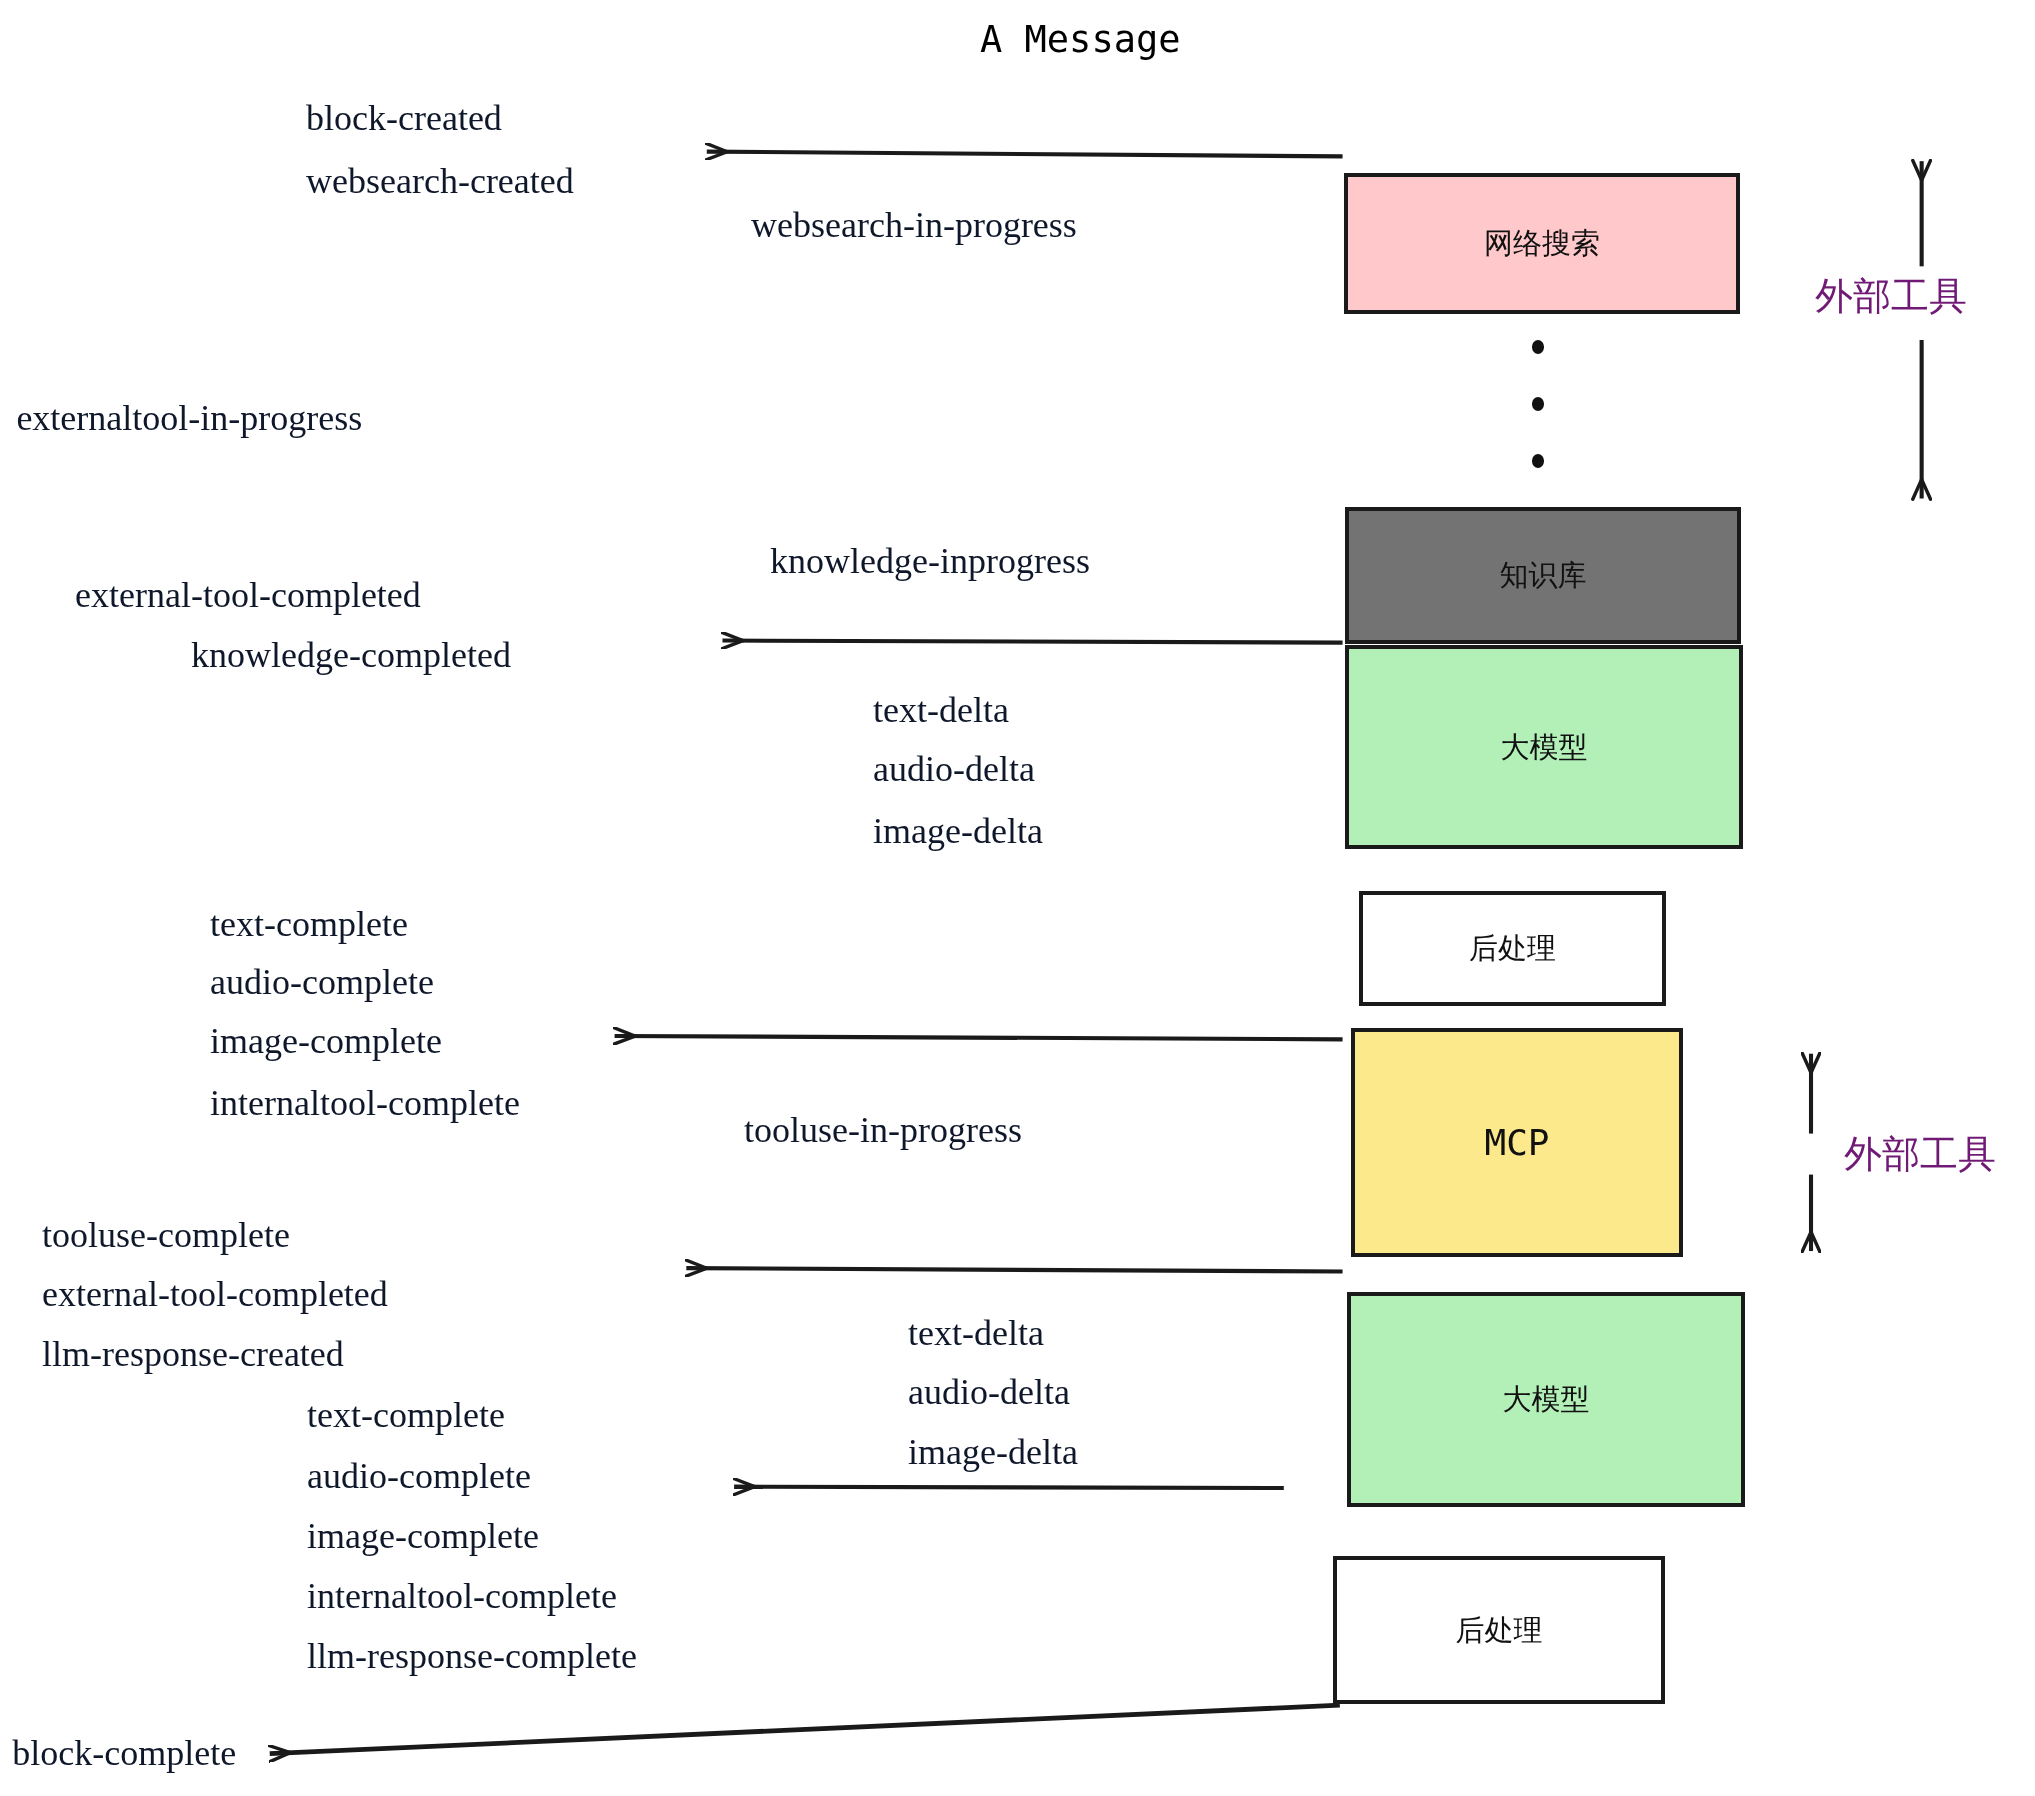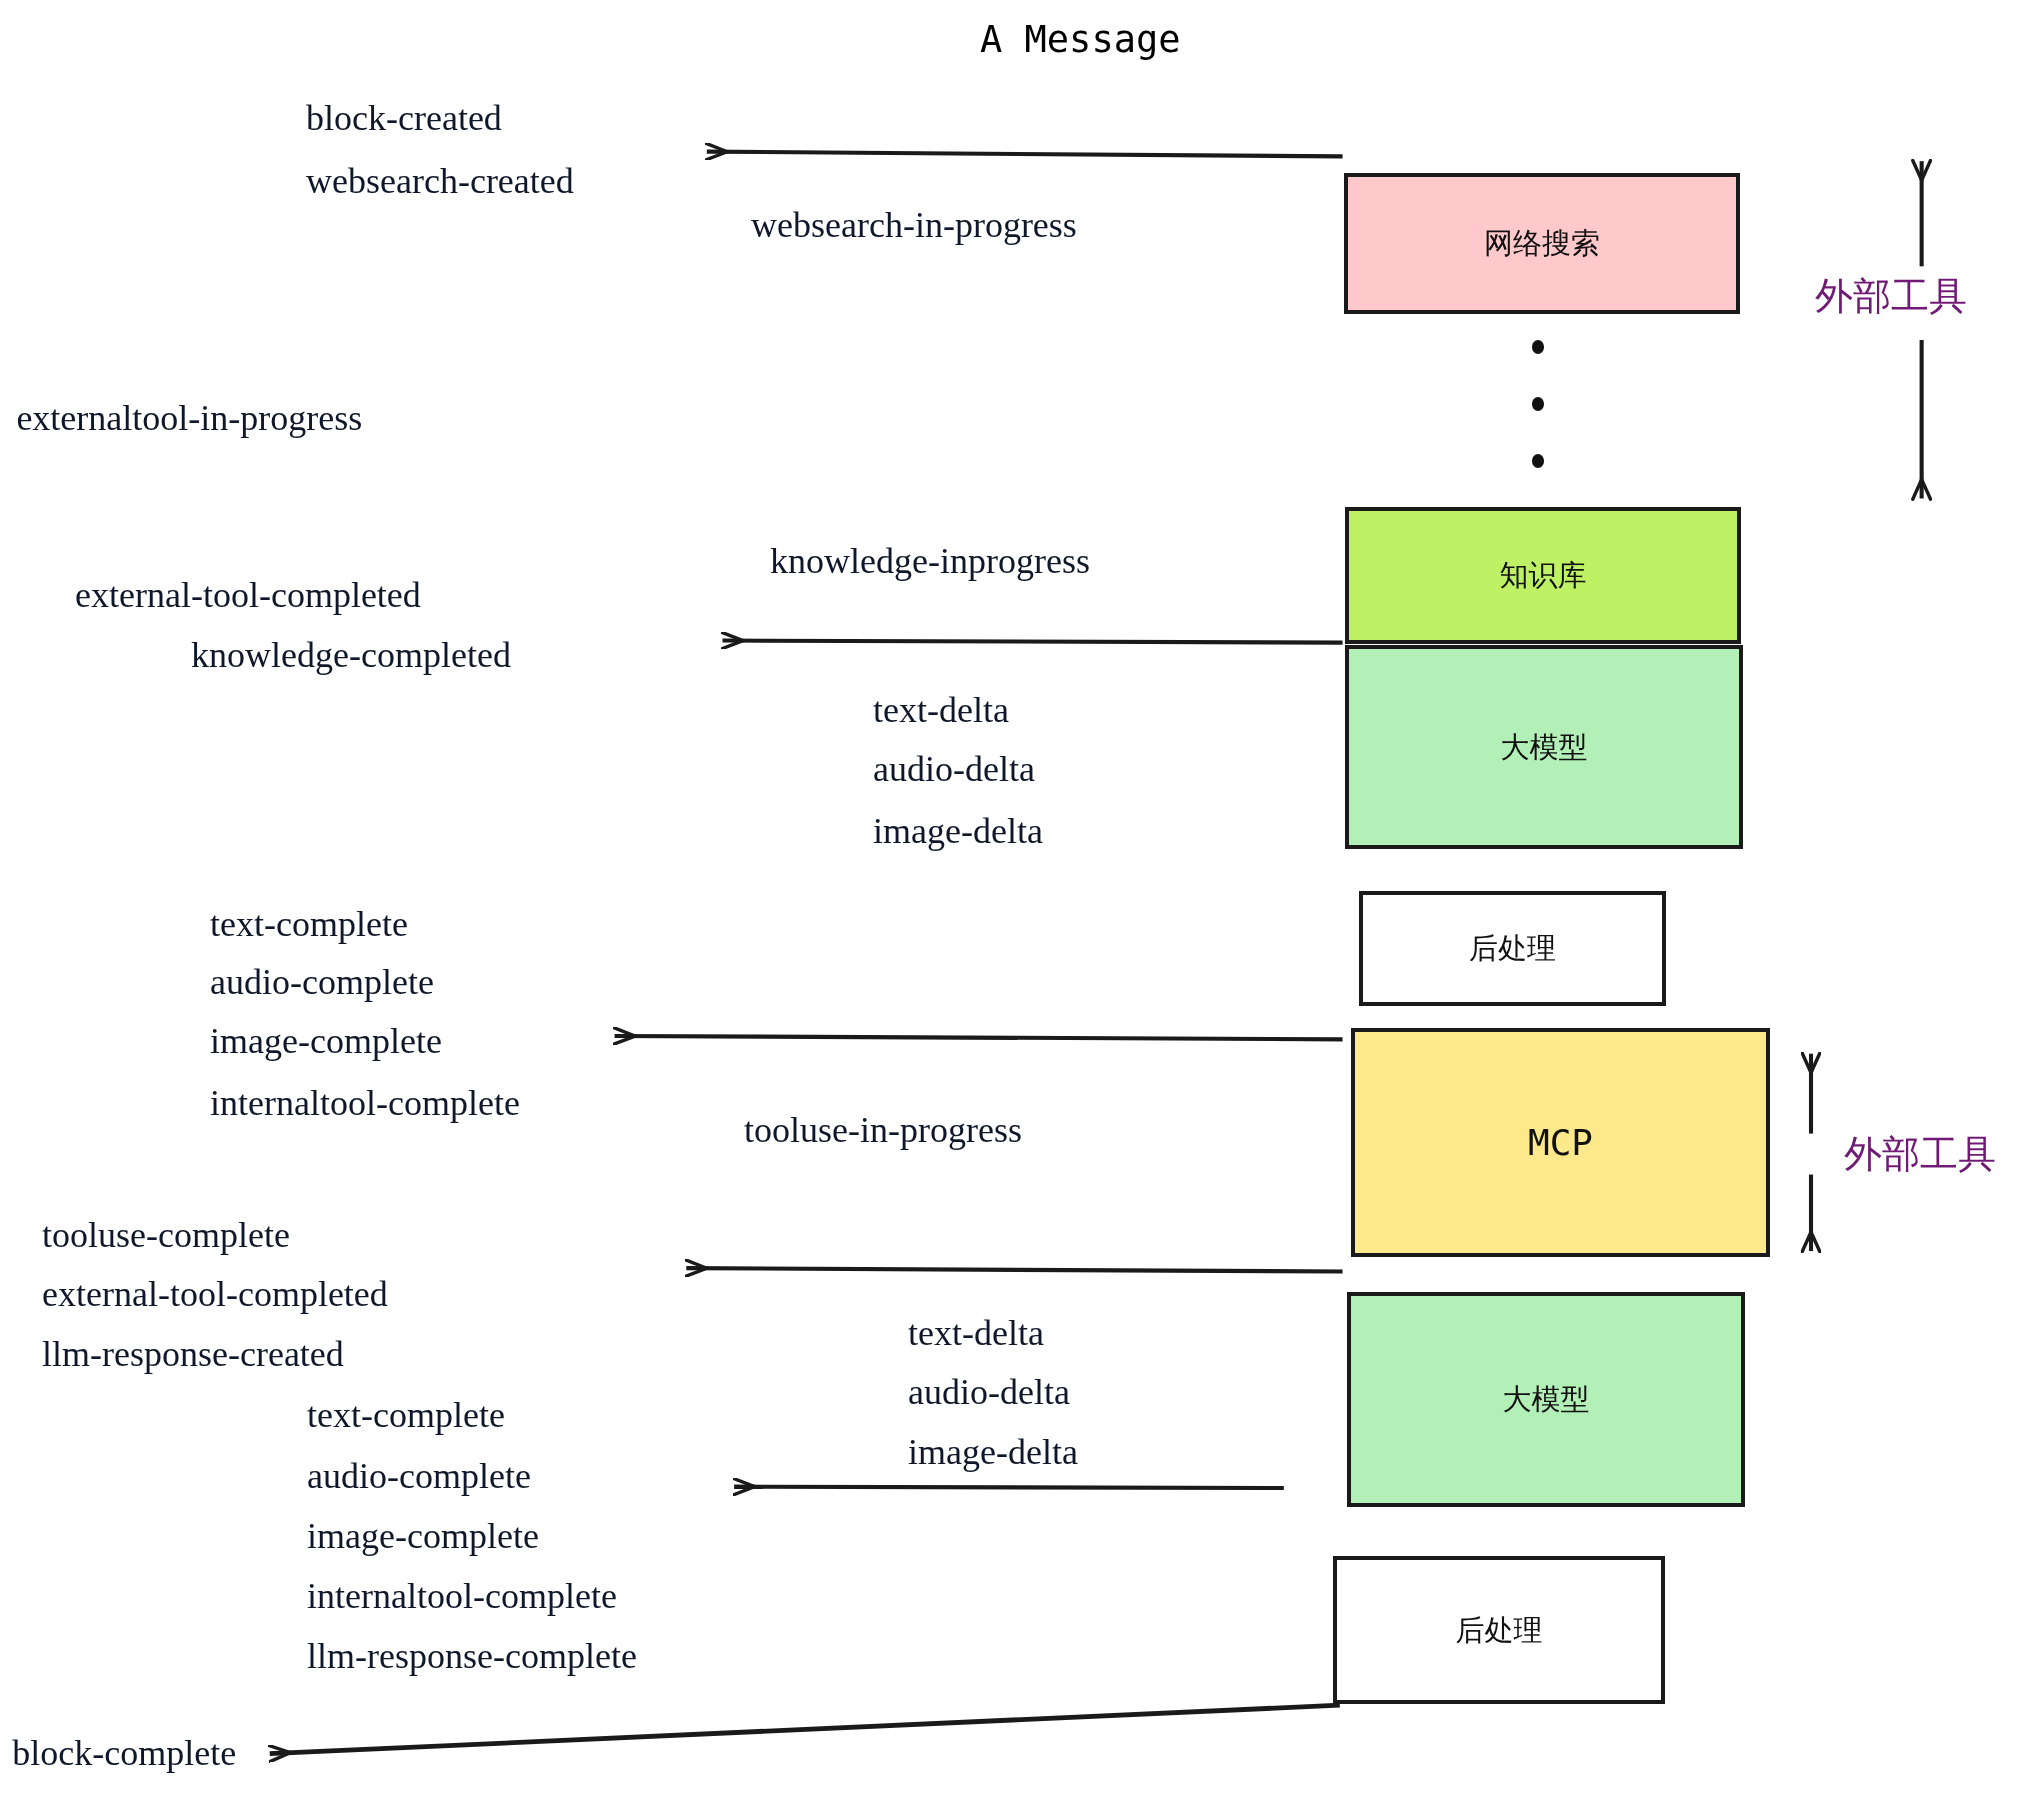--- a/index.html
+++ b/index.html
@@ -146,33 +146,33 @@
   <div class="node-box" style="left:1344px; top:173px; width:396px; height:141px; background:#FFC9CB;">
     <span class="node-label">网络搜索</span>
   </div>
 
   <div class="dots" style="left:1530px; top:340px; width:16.4px; height:128px;">
     <span class="dot"></span>
     <span class="dot"></span>
     <span class="dot"></span>
   </div>
 
-  <div class="node-box" style="left:1345px; top:507px; width:396px; height:137px; background:#bef264;">
+  <div class="node-box" style="left:1345px; top:507px; width:396px; height:137px; background:#737373;">
     <span class="node-label">知识库</span>
   </div>
 
   <div class="node-box" style="left:1345px; top:645px; width:398px; height:204px; background:#B2F0B8;">
     <span class="node-label">大模型</span>
   </div>
 
   <div class="node-box" style="left:1359px; top:891px; width:307px; height:115px; background:#FFFFFF;">
     <span class="node-label">后处理</span>
   </div>
 
-  <div class="node-box" style="left:1351px; top:1028px; width:419px; height:229px; background:#FCE98C;">
+  <div class="node-box" style="left:1351px; top:1028px; width:332px; height:229px; background:#FCE98C;">
     <span class="node-label latin">MCP</span>
   </div>
 
   <div class="node-box" style="left:1347px; top:1292px; width:398px; height:215px; background:#B2F0B8;">
     <span class="node-label">大模型</span>
   </div>
 
   <div class="node-box" style="left:1333px; top:1556px; width:332px; height:148px; background:#FFFFFF;">
     <span class="node-label">后处理</span>
   </div>

